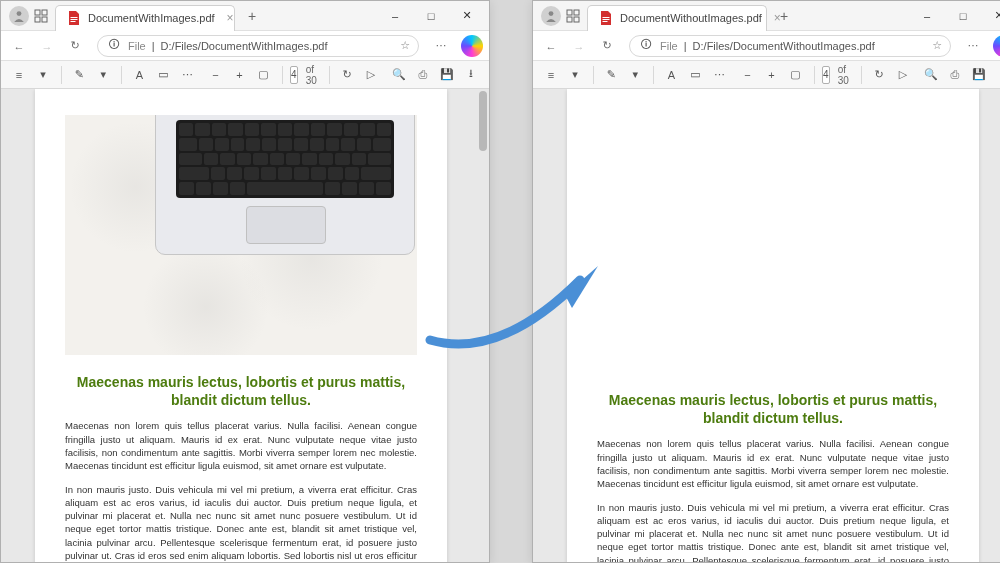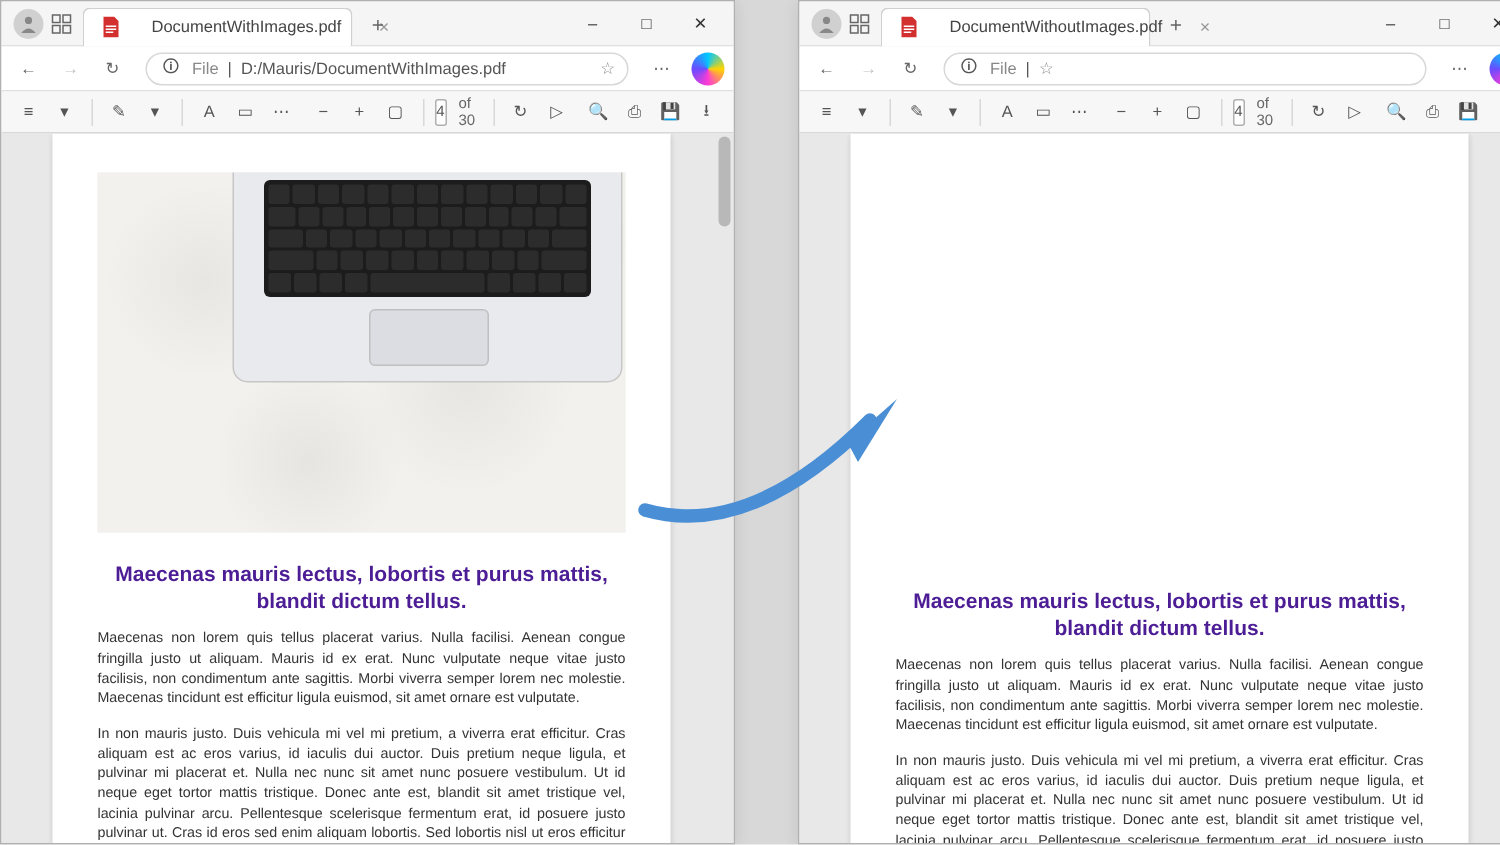--- a/index.html
+++ b/index.html
@@ -3,21 +3,21 @@
 <meta charset="utf-8">
 <style>
 *{margin:0;padding:0;box-sizing:border-box}
 body{width:1000px;height:563px;background:#d8d8d8;font-family:'Segoe UI',Arial,sans-serif;font-size:11px;overflow:hidden;position:relative}
 .window{position:absolute;width:490px;height:563px;background:#f7f7f7;border:1px solid #b0b0b0;display:flex;flex-direction:column;box-shadow:0 2px 10px rgba(0,0,0,0.1)}
 #win1{left:0;top:0}
 #win2{left:532px;top:0}
 .titlebar{height:30px;background:#f5f5f5;display:flex;align-items:center;padding:0 4px;border-bottom:1px solid #e0e0e0}
 .profile-icon{width:20px;height:20px;border-radius:50%;background:#d0d0d0;margin:0 4px;display:flex;align-items:center;justify-content:center}
 .ico{width:16px;height:16px;display:inline-flex;align-items:center;justify-content:center;color:#555;flex-shrink:0}
-.tab{display:flex;align-items:center;gap:19px;background:#fff;border:1px solid #d0d0d0;border-bottom:none;border-radius:5px 5px 0 0;padding:4px 10px;margin-left:6px;height:26px;margin-top:4px;font-size:11px;color:#444;max-width:180px}
+.tab{display:flex;align-items:center;gap:6px;background:#fff;border:1px solid #d0d0d0;border-bottom:none;border-radius:5px 5px 0 0;padding:4px 10px;margin-left:6px;height:26px;margin-top:4px;font-size:11px;color:#444;max-width:180px}
 .tab .ico.pdf{color:#d32f2f}
 .tab-close{color:#999;margin-left:6px;font-size:12px}
 .newtab{width:26px;height:26px;display:flex;align-items:center;justify-content:center;color:#666;margin-left:4px;font-size:14px}
 .winctrls{margin-left:auto;display:flex}
 .winbtn{width:36px;height:28px;display:flex;align-items:center;justify-content:center;color:#333;font-size:11px}
 .addrbar{height:30px;display:flex;align-items:center;padding:0 6px;gap:4px;border-bottom:1px solid #e0e0e0;background:#fff}
 .navarrow{width:24px;height:24px;display:flex;align-items:center;justify-content:center;color:#666}
 .urlbox{flex:1;height:22px;border:1px solid #d8d8d8;border-radius:12px;padding:0 8px;display:flex;align-items:center;gap:6px;background:#fff;font-size:11px;color:#555;margin:0 6px}
 .urlbox .txt{flex:1;white-space:nowrap;overflow:hidden}
 .star{color:#888}
@@ -34,21 +34,21 @@
 #win1 .page{height:900px}
 #win2 .page{height:900px}
 .page-inner{padding:26px 30px}
 .docimg{width:100%;height:240px;background:#f0eee9;position:relative;overflow:hidden;margin-bottom:18px}
 .marble{position:absolute;inset:0;background:#f3f1ed;background-image:radial-gradient(circle at 20% 30%,rgba(150,150,150,0.12) 0%,transparent 20%),radial-gradient(circle at 70% 60%,rgba(130,130,130,0.1) 0%,transparent 25%),radial-gradient(circle at 40% 80%,rgba(120,120,120,0.1) 0%,transparent 22%),radial-gradient(circle at 85% 20%,rgba(140,140,140,0.09) 0%,transparent 18%)}
 .laptop{position:absolute;left:90px;top:-10px;width:260px;height:150px;background:#e9eaee;border-radius:0 0 10px 10px;border:1px solid #c6c6c6}
 .kb{position:absolute;left:20px;top:14px;right:20px;height:78px;background:#1c1c1c;border-radius:4px;display:grid;grid-template-rows:repeat(5,1fr);gap:2px;padding:3px}
 .krow{display:flex;gap:2px}
 .key{flex:1;background:#2c2c2c;border-radius:2px}
 .trackpad{position:absolute;left:90px;top:100px;width:80px;height:38px;background:#dcdde2;border-radius:4px;border:1px solid #c0c0c0}
-.h1{font-size:14px;font-weight:700;text-align:center;color:#4c1d95;margin:12px 0 10px;line-height:1.3}
+.h1{font-size:14px;font-weight:700;text-align:center;color:#4d7c0f;margin:12px 0 10px;line-height:1.3}
 .para{font-size:9.5px;text-align:justify;color:#333;line-height:1.4;margin-bottom:10px}
 .arrow-wrap{position:absolute;left:420px;top:240px;width:200px;height:130px;pointer-events:none}
 </style>
 </head>
 <body>
 
 <div class="window" id="win1">
   <div class="titlebar">
     <div class="profile-icon">
         <svg width="12" height="12" viewBox="0 0 10 10">
@@ -84,21 +84,21 @@
     </div>
   </div>
   <div class="addrbar">
     <div class="navarrow">←</div>
     <div class="navarrow" style="opacity:.4">→</div>
     <div class="navarrow">↻</div>
     <div class="urlbox">
       <span class="ico">🛈</span>
       <span style="color:#888">File</span>
       <span>|</span>
-      <span class="txt">D:/Mauris/DocumentWithImages.pdf</span>
+      <span class="txt">D:/Files/DocumentWithImages.pdf</span>
       <span class="star">☆</span>
     </div>
     <div class="navarrow">⋯</div>
     <div class="copilot"></div>
   </div>
   <div class="toolbar">
     <div class="tbtn">≡</div>
     <div class="tbtn">▾</div>
     <div class="sep"></div>
     <div class="tbtn">✎</div>
@@ -247,20 +247,21 @@
     </div>
   </div>
   <div class="addrbar">
     <div class="navarrow">←</div>
     <div class="navarrow" style="opacity:.4">→</div>
     <div class="navarrow">↻</div>
     <div class="urlbox">
       <span class="ico">🛈</span>
       <span style="color:#888">File</span>
       <span>|</span>
+      <span class="txt">D:/Files/DocumentWithoutImages.pdf</span>
       <span class="star">☆</span>
     </div>
     <div class="navarrow">⋯</div>
     <div class="copilot"></div>
   </div>
   <div class="toolbar">
     <div class="tbtn">≡</div>
     <div class="tbtn">▾</div>
     <div class="sep"></div>
     <div class="tbtn">✎</div>

